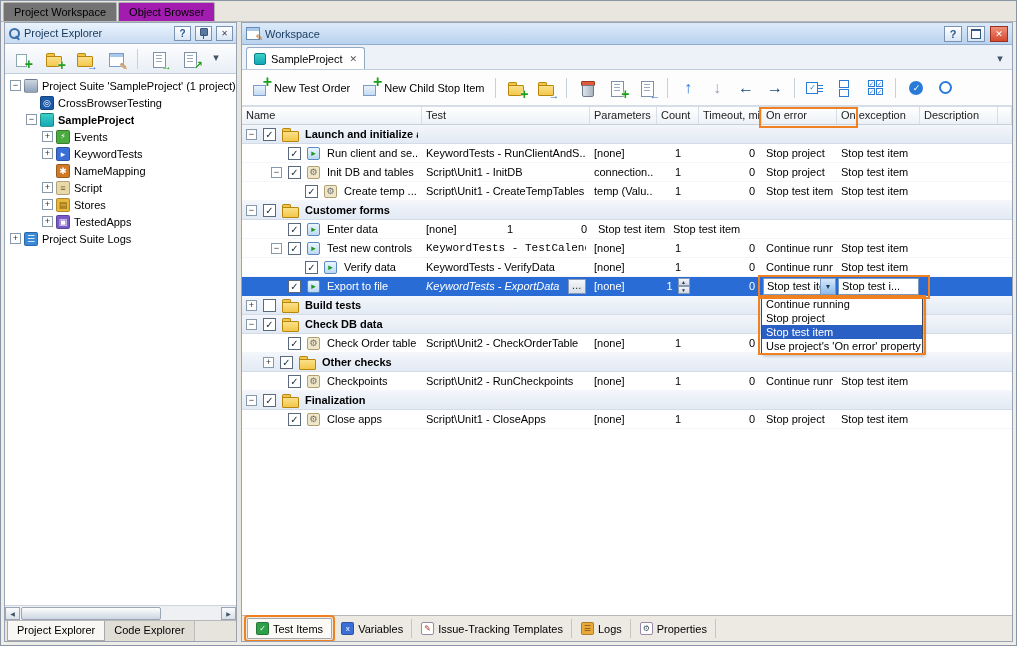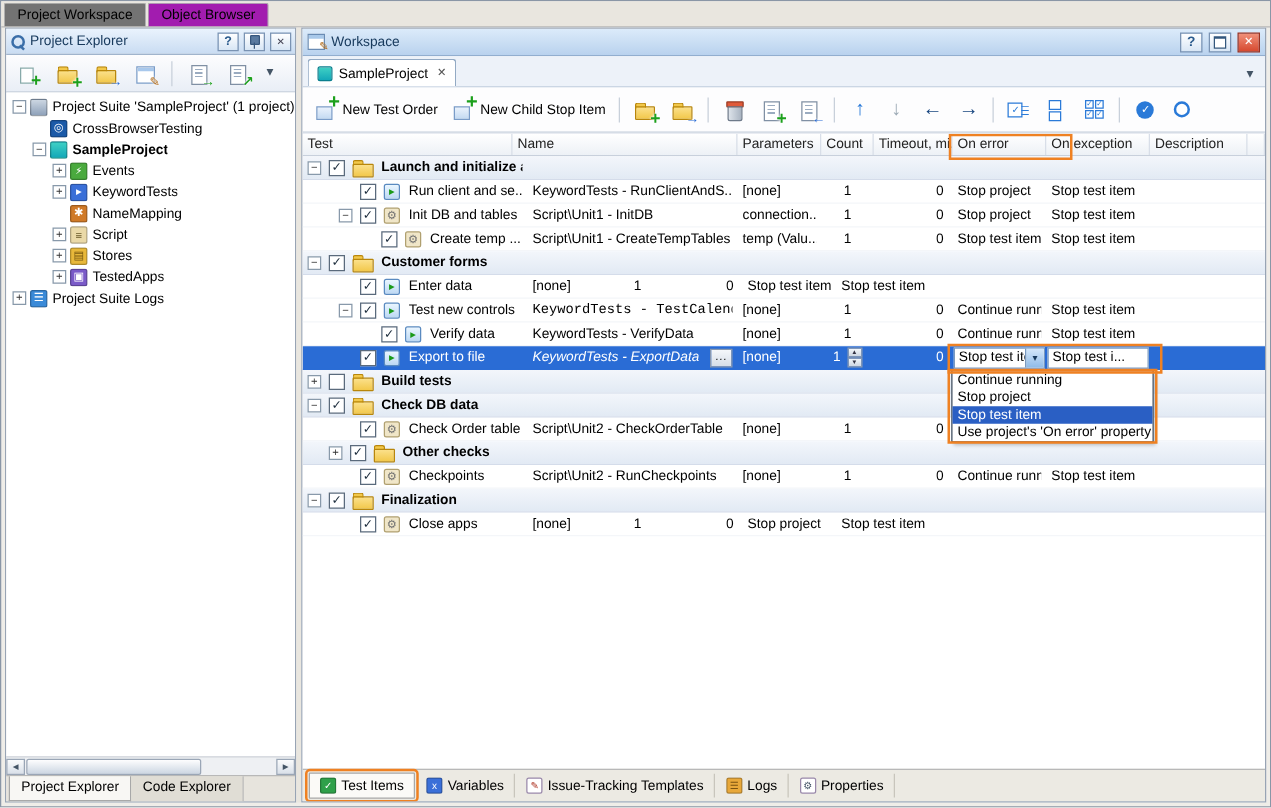--- a/index.html
+++ b/index.html
@@ -357,22 +357,22 @@
             <span class="i-circ-on">✓</span>
           </button>
           <button class="tb-btn">
             <span class="i-circ-off"></span>
           </button>
         </span>
     </div>
 
     <div class="grid">
       <div class="grid-header" id="grid-header">
+          <div class="gh-cell" style="width: 180px;">Name</div>
           <div class="gh-cell" style="width: 168px;">Test</div>
-          <div class="gh-cell" style="width: 180px;">Name</div>
           <div class="gh-cell" style="width: 67px;">Parameters</div>
           <div class="gh-cell" style="width: 42px;">Count</div>
           <div class="gh-cell" style="width: 63px;">Timeout, mi...</div>
           <div class="gh-cell" style="width: 75px;">On error</div>
           <div class="gh-cell" style="width: 83px;">On exception</div>
           <div class="gh-cell" style="width: 78px;">Description</div>
           <div class="gh-cell gh-fill"></div>
         </div>
       <div id="grid-rows">
           <div class="grid-row group">
@@ -697,20 +697,23 @@
             </div>
             <div class="cell" style="flex: 1 1 0%;"></div>
           </div>
           <div class="grid-row">
             <div class="cell" style="width: 180px; padding-left: 29px;">
               <span class="exp-sp"></span>
               <span class="cb">✓</span>
               <span class="ri ri-script-test">⚙</span>
               <span class="rlabel">Close apps</span>
             </div>
+            <div class="cell" style="width: 168px;">
+              <span class="rlabel">Script\Unit1 - CloseApps</span>
+            </div>
             <div class="cell" style="width: 67px;">
               <span class="rlabel">[none]</span>
             </div>
             <div class="cell num-c" style="width: 42px;">
               <span class="rlabel">1</span>
             </div>
             <div class="cell num-r" style="width: 63px;">
               <span class="rlabel">0</span>
             </div>
             <div class="cell" style="width: 75px;">

